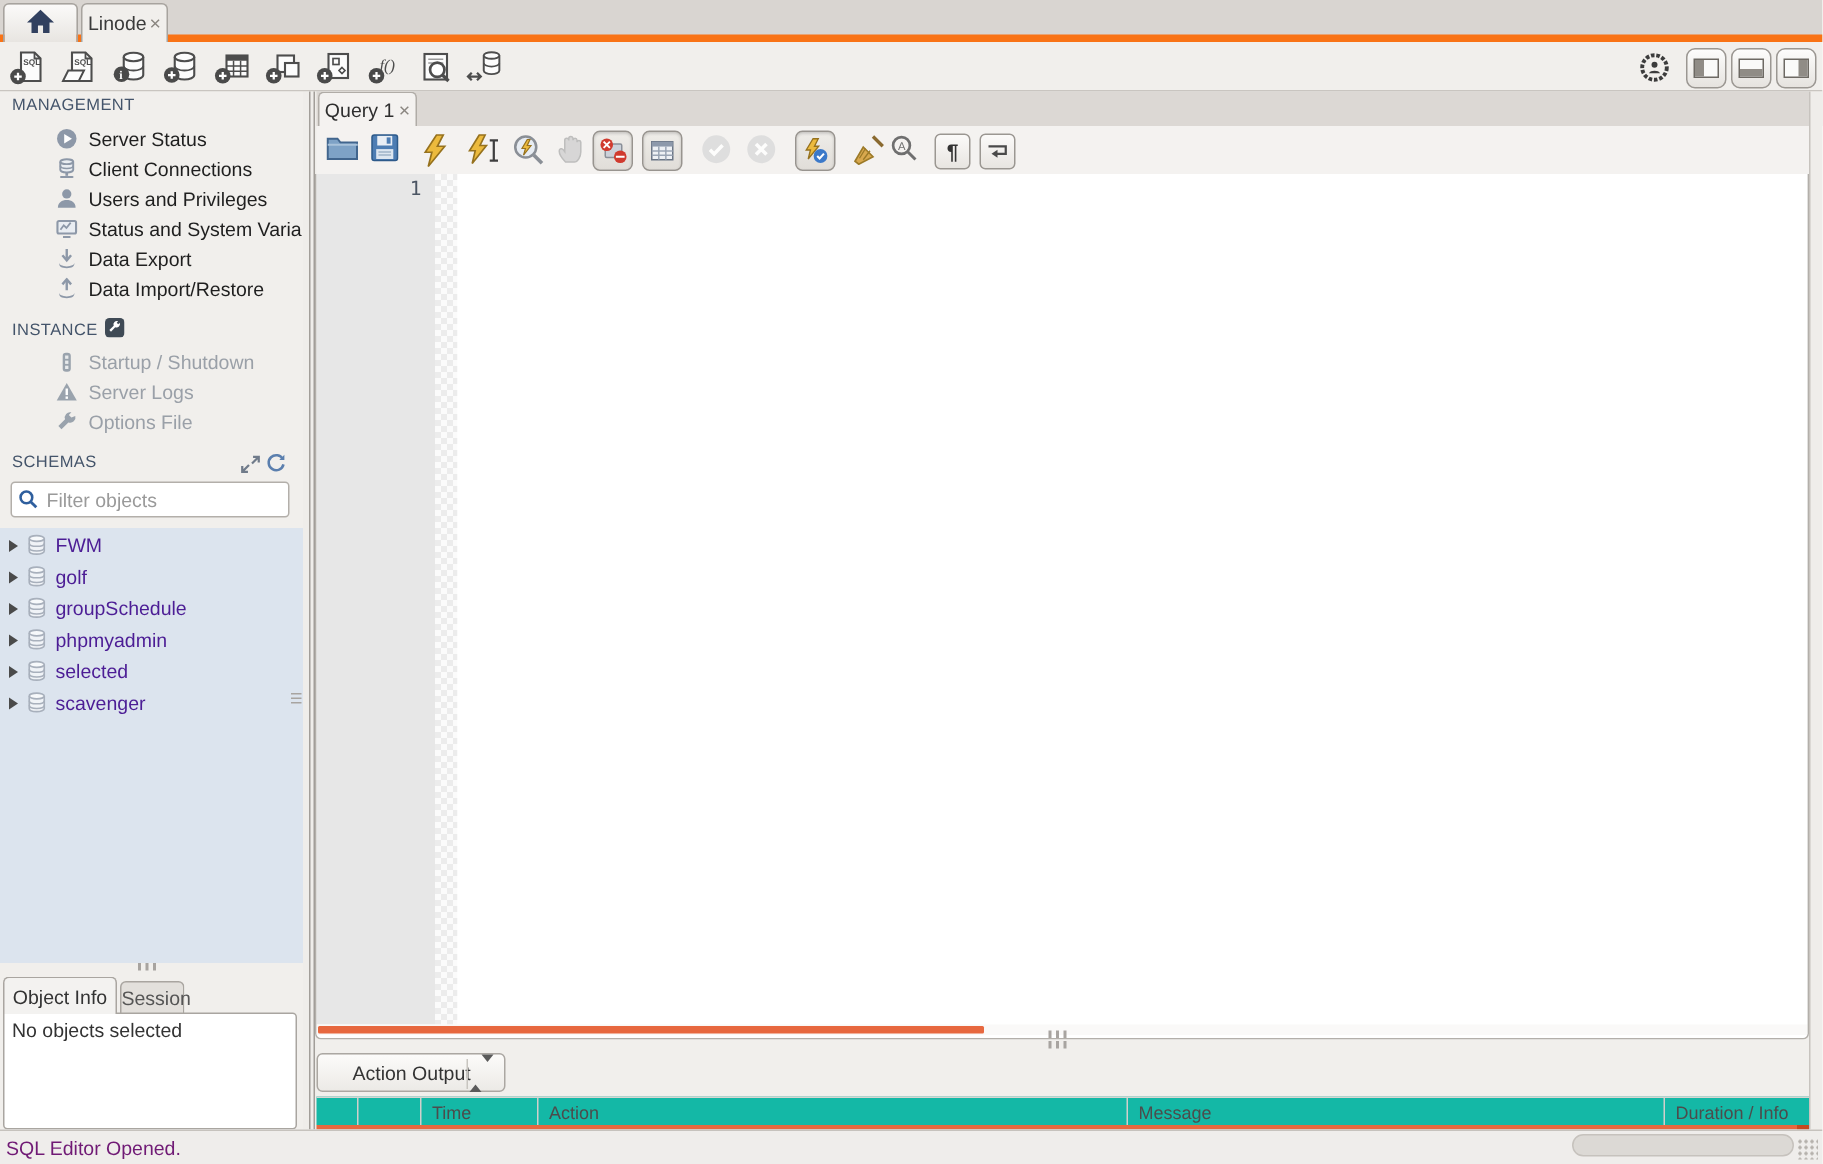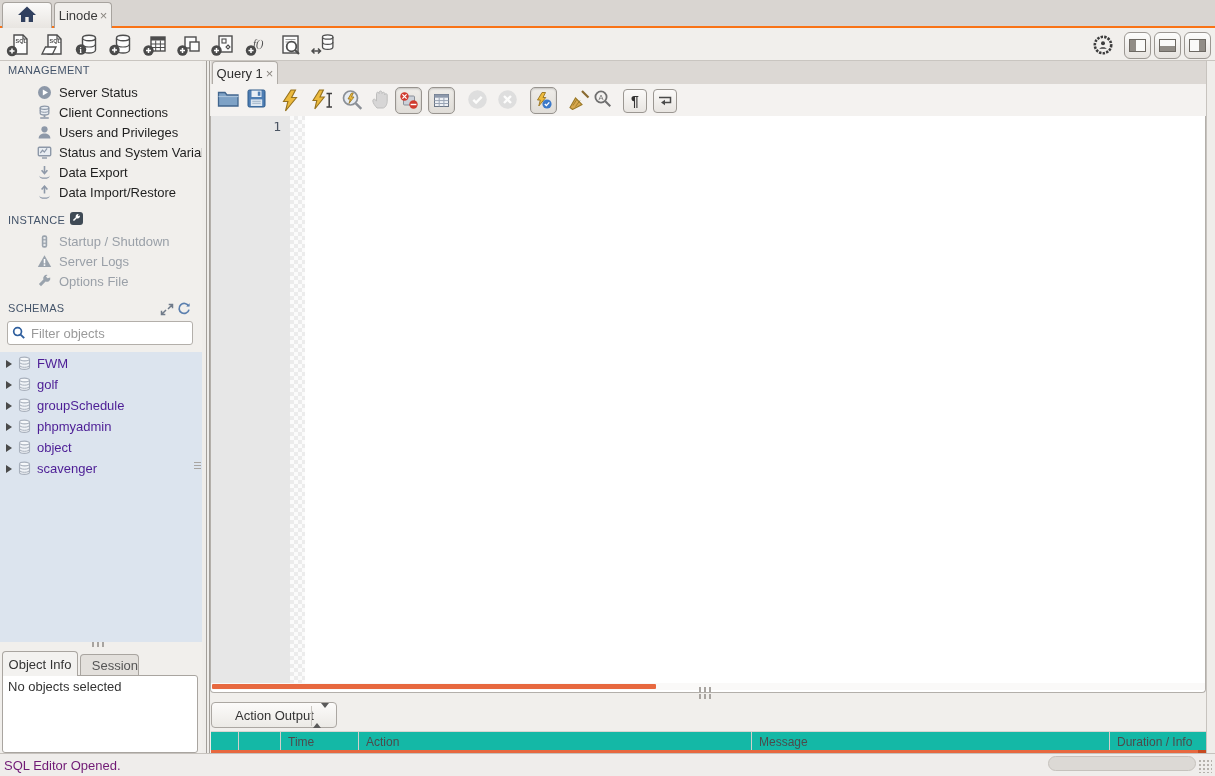--- a/index.html
+++ b/index.html
@@ -1,21 +1,21 @@
 <!DOCTYPE html>
 <html><head>
 <meta charset="utf-8">
 <style>
   * { margin:0; padding:0; box-sizing:border-box; }
   html,body { width:1215px; height:776px; }
   body { font-family:"Liberation Sans", sans-serif; font-size:13px; background:#f1efec; position:relative; overflow:hidden; color:#2e2e2e; }
   .abs { position:absolute; }
 
   
-  .tabbar { left:0; top:0; width:1215px; height:28px; background:#d9d5d1; border-bottom:2px solid #f97316; }
+  .tabbar { left:0; top:0; width:1215px; height:28px; background:#d9d5d1; border-bottom:5px solid #f97316; }
   .home-tab { left:2px; top:2px; width:50px; height:26px; background:linear-gradient(#fbfaf9,#e8e5e1); border:1px solid #a7a39e; border-bottom:none; border-radius:4px 4px 0 0; display:flex; align-items:center; justify-content:center; }
   .conn-tab { left:54px; top:2px; width:58px; height:26px; background:#f1efec; border:1px solid #a7a39e; border-bottom:none; border-radius:4px 4px 0 0; display:flex; align-items:center; justify-content:center; gap:2px; }
   .conn-tab .lbl { color:#3a3a3a; }
   .tab-close { color:#8a8680; font-size:13px; line-height:1; }
 
   
   .main-toolbar { left:0; top:29px; width:1215px; height:32px; background:#f1efec; border-bottom:1px solid #c9c5c0; }
   .mt-icon { position:absolute; top:4px; width:26px; height:24px; }
   .panel-btn { position:absolute; top:3px; width:27px; height:27px; border:1px solid #9b9792; border-radius:6px; background:linear-gradient(#fdfdfc,#e6e3df); display:flex; align-items:center; justify-content:center; }
   .win-glyph { width:17px; height:13px; border:1px solid #6d6963; background:#fafaf9; position:relative; }
@@ -41,21 +41,21 @@
   .schema-row svg { margin-left:6px; }
   .schema-row .txt { margin-left:6px; color:#4c1d95; }
   .list-grip { position:absolute; right:1px; top:110px; width:7px; }
   .list-grip i, .h-grip i { display:block; background:#a8a4a0; }
   .list-grip i { width:7px; height:1px; margin-bottom:2px; }
   .h-grip { position:absolute; display:flex; gap:3px; }
   .h-grip i { width:2px; height:5px; }
 
   
   .oi-tab { position:absolute; left:2px; top:590px; width:76px; height:25px; background:#f3f2f0; border:1px solid #a9a5a0; border-bottom:none; border-radius:4px 4px 0 0; display:flex; align-items:center; justify-content:center; z-index:2; color:#333; }
-  .ses-tab { position:absolute; left:80px; top:593px; width:59px; height:22px; background:#e3e0dc; border:1px solid #a9a5a0; border-bottom:none; border-radius:4px 4px 0 0; display:flex; align-items:center; justify-content:flex-end; color:#555; }
+  .ses-tab { position:absolute; left:80px; top:593px; width:43px; height:22px; background:#e3e0dc; border:1px solid #a9a5a0; border-bottom:none; border-radius:4px 4px 0 0; display:flex; align-items:center; justify-content:flex-start; color:#555; }
   .info-box { position:absolute; left:2px; top:614px; width:196px; height:78px; background:#fff; border:1px solid #a9a5a0; border-radius:0 3px 3px 3px; padding:3px 5px; color:#333; }
 
   
   .v-split { left:202px; top:61px; width:9px; height:692px; background:#efedea; }
   .v-split .l1 { position:absolute; left:4px; top:0; width:1px; height:692px; background:#a29e99; }
   .v-split .l2 { position:absolute; left:7px; top:0; width:1px; height:692px; background:#a29e99; }
 
   
   .q-tabbar { left:211px; top:61px; width:1004px; height:23px; background:#dcd8d4; }
   .q-tab { left:212px; top:61px; width:66px; height:23px; background:#f4f2f0; border:1px solid #b0aca7; border-bottom:none; border-radius:4px 4px 0 0; display:flex; align-items:center; justify-content:center; gap:3px; z-index:2; }
@@ -364,21 +364,21 @@
         </svg>
       <span class="txt">phpmyadmin</span>
     </div>
     <div class="schema-row" style="top:85px">
       <span class="tri"></span>
       <svg width="13" height="15" viewBox="0 0 13 15">
           <path d="M1.5 3v8.3c0 1.2 2.2 2.1 5 2.1s5-.9 5-2.1V3" fill="#f0f3f7" stroke="#a8b0bc" stroke-width="1.1"></path>
           <ellipse cx="6.5" cy="3" rx="5" ry="1.9" fill="#f7f9fb" stroke="#a8b0bc" stroke-width="1.1"></ellipse>
           <path d="M1.5 6.1c0 1.2 2.2 2.1 5 2.1s5-.9 5-2.1M1.5 9.2c0 1.2 2.2 2.1 5 2.1s5-.9 5-2.1" fill="none" stroke="#a8b0bc" stroke-width="1"></path>
         </svg>
-      <span class="txt">object</span>
+      <span class="txt">selected</span>
     </div>
     <div class="schema-row" style="top:106px">
       <span class="tri"></span>
       <svg width="13" height="15" viewBox="0 0 13 15">
           <path d="M1.5 3v8.3c0 1.2 2.2 2.1 5 2.1s5-.9 5-2.1V3" fill="#f0f3f7" stroke="#a8b0bc" stroke-width="1.1"></path>
           <ellipse cx="6.5" cy="3" rx="5" ry="1.9" fill="#f7f9fb" stroke="#a8b0bc" stroke-width="1.1"></ellipse>
           <path d="M1.5 6.1c0 1.2 2.2 2.1 5 2.1s5-.9 5-2.1M1.5 9.2c0 1.2 2.2 2.1 5 2.1s5-.9 5-2.1" fill="none" stroke="#a8b0bc" stroke-width="1"></path>
         </svg>
       <span class="txt">scavenger</span>
     </div>

